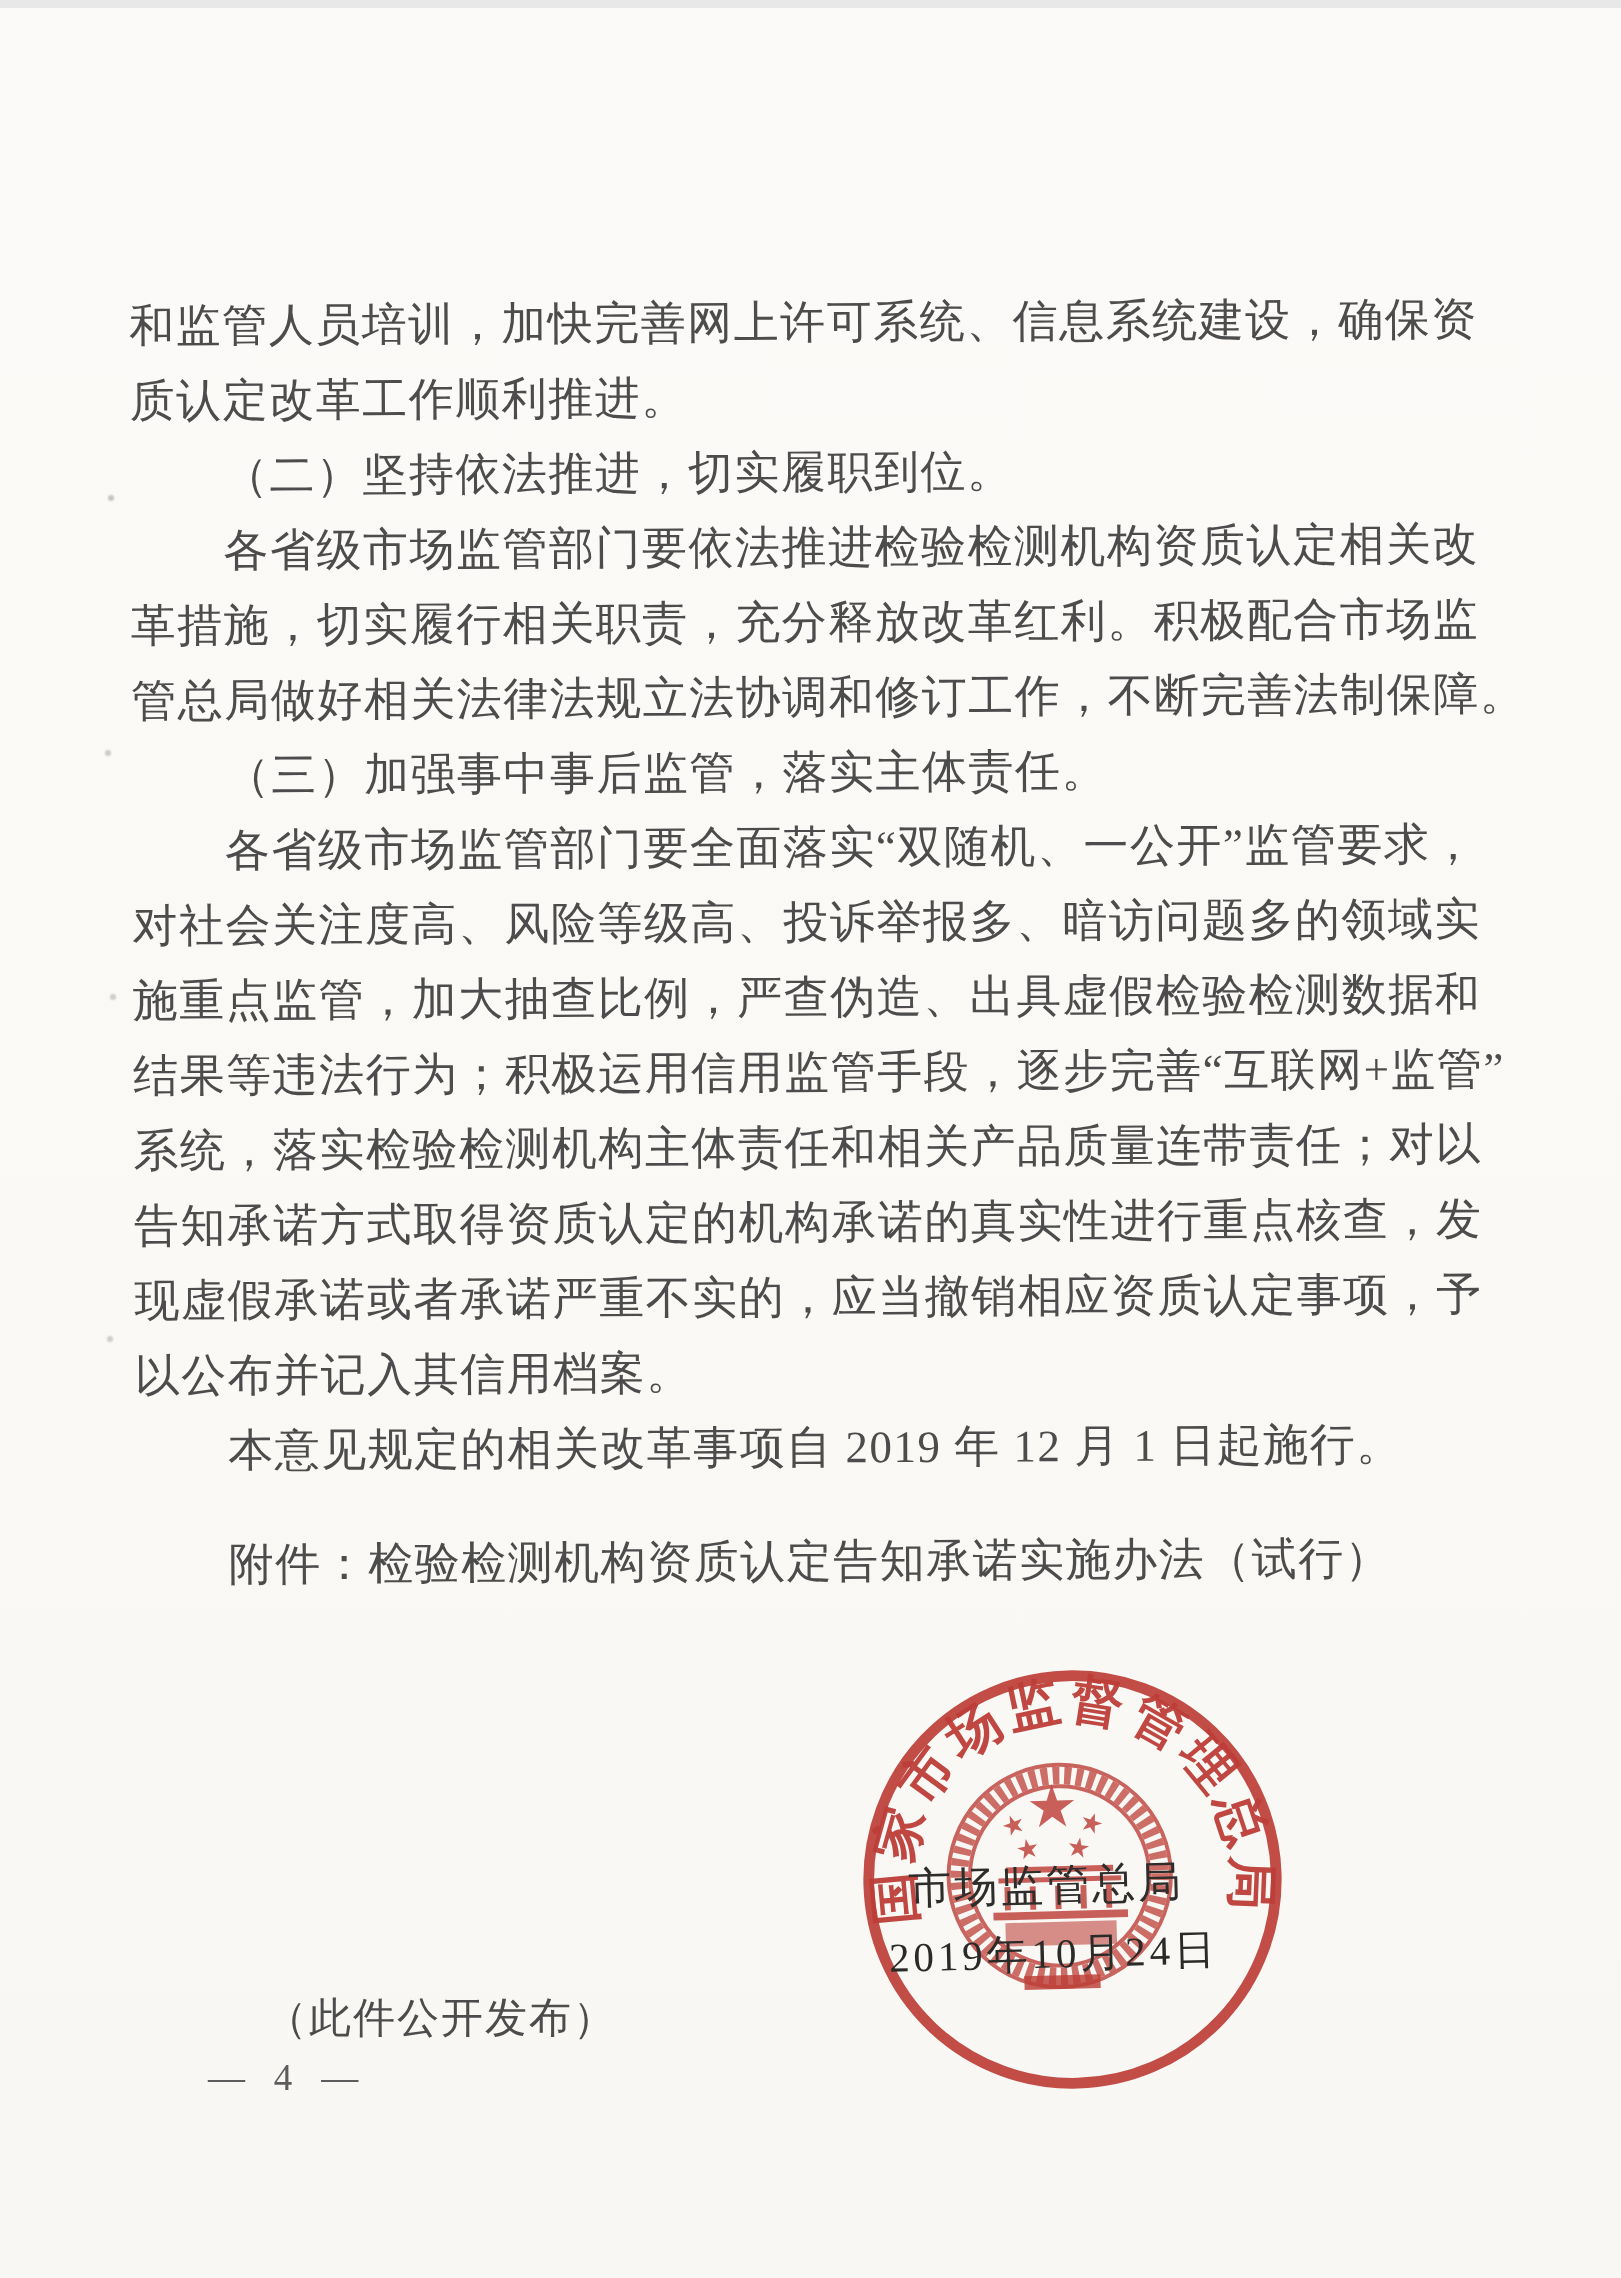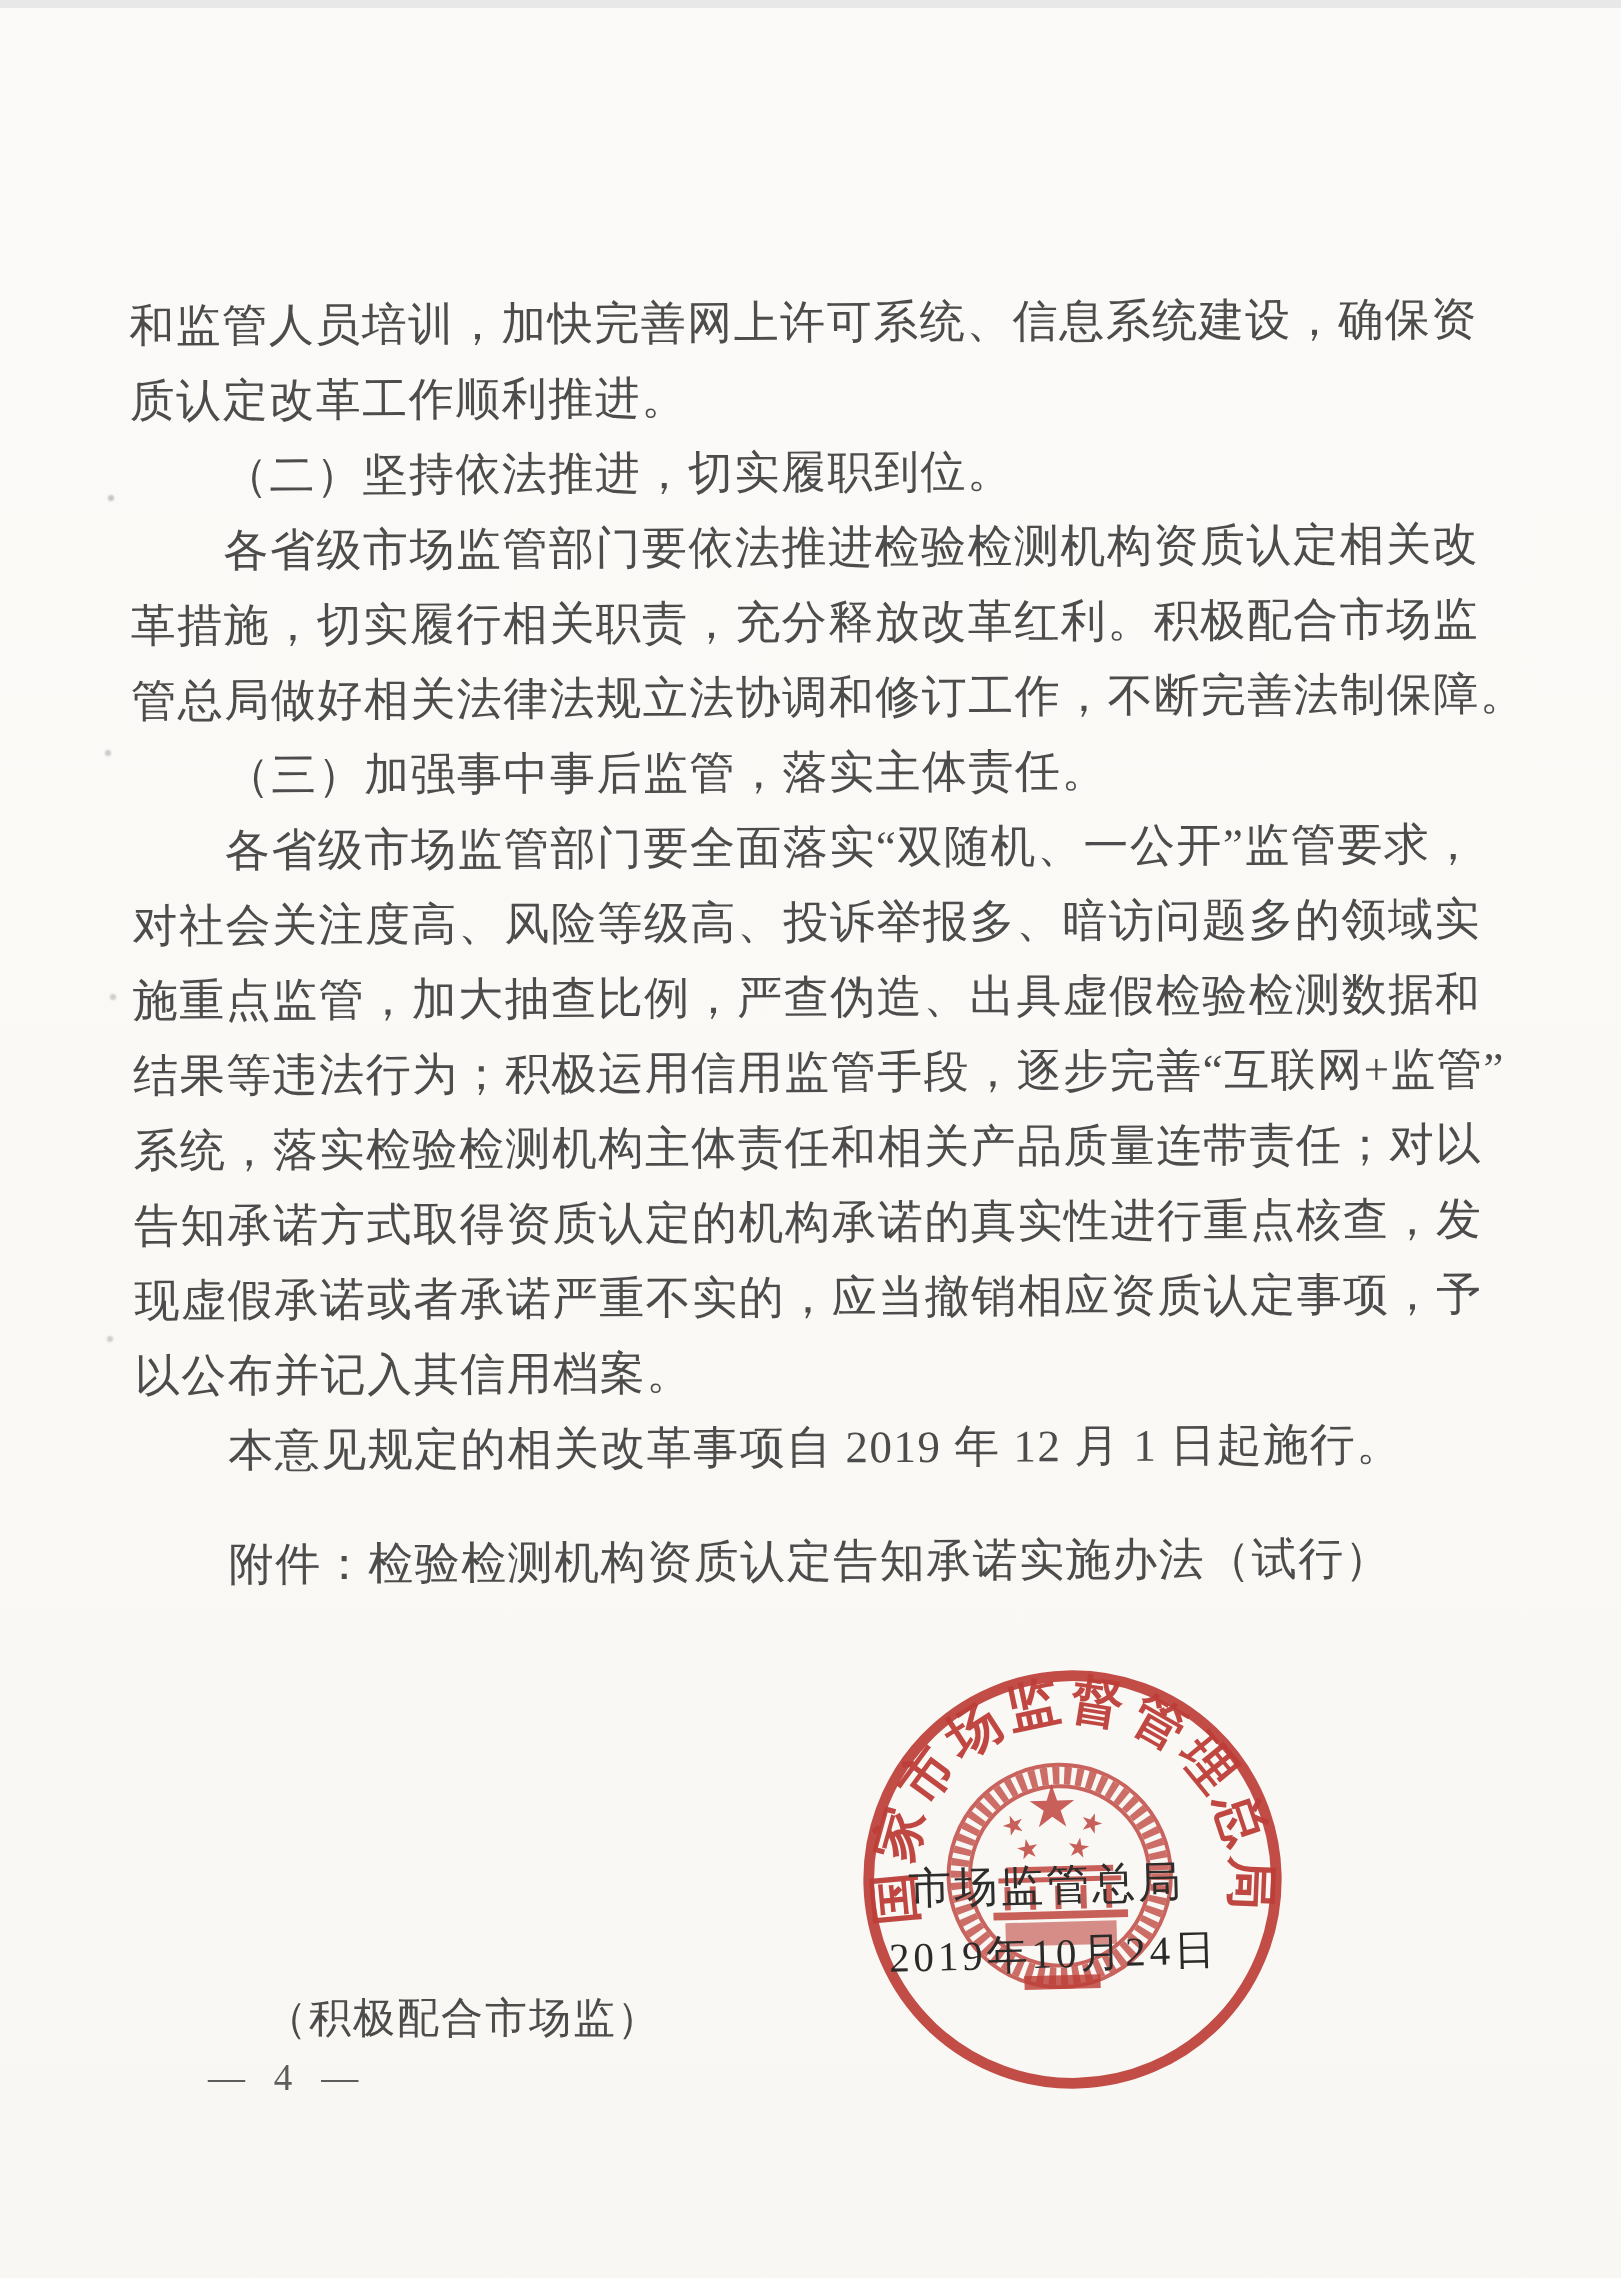--- a/index.html
+++ b/index.html
@@ -126,17 +126,17 @@
           <rect x="138" y="252" width="138" height="8"></rect>
           <rect x="150" y="263" width="114" height="24" opacity=".7"></rect>
           <rect x="168" y="318" width="78" height="14"></rect>
         </g>
       </g>
     </svg>
     <div class="seal-agency">市场监管总局</div>
     <div class="seal-date">2019年10月24日</div>
   </div>
 
-  <div class="public-note">（积极配合市场监）</div>
+  <div class="public-note">（此件公开发布）</div>
   <div class="page-number">— 4 —</div>
   <div class="specks"></div>
 </div>
 
 
 </body></html>

